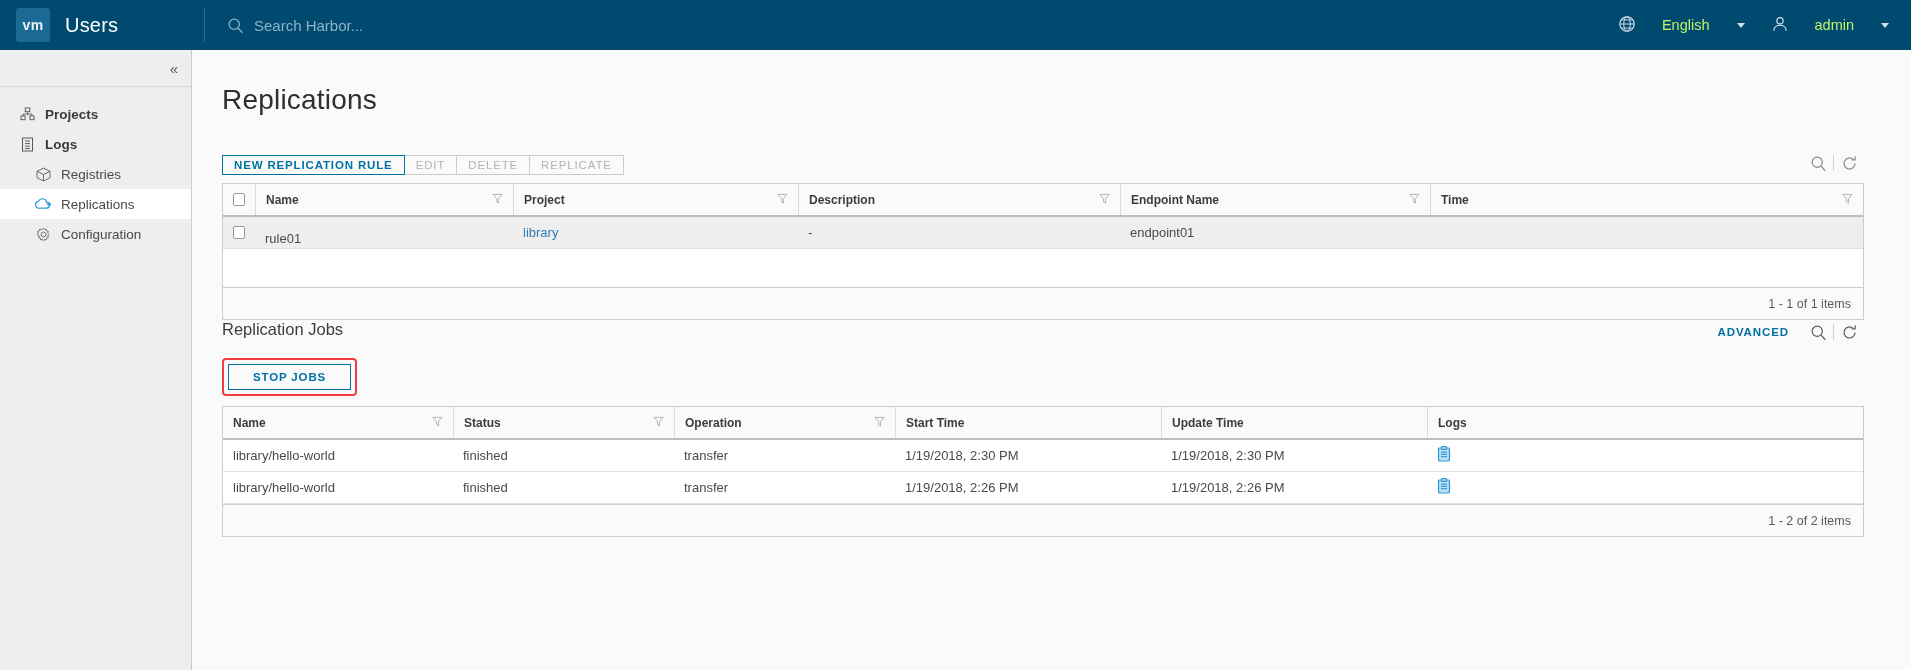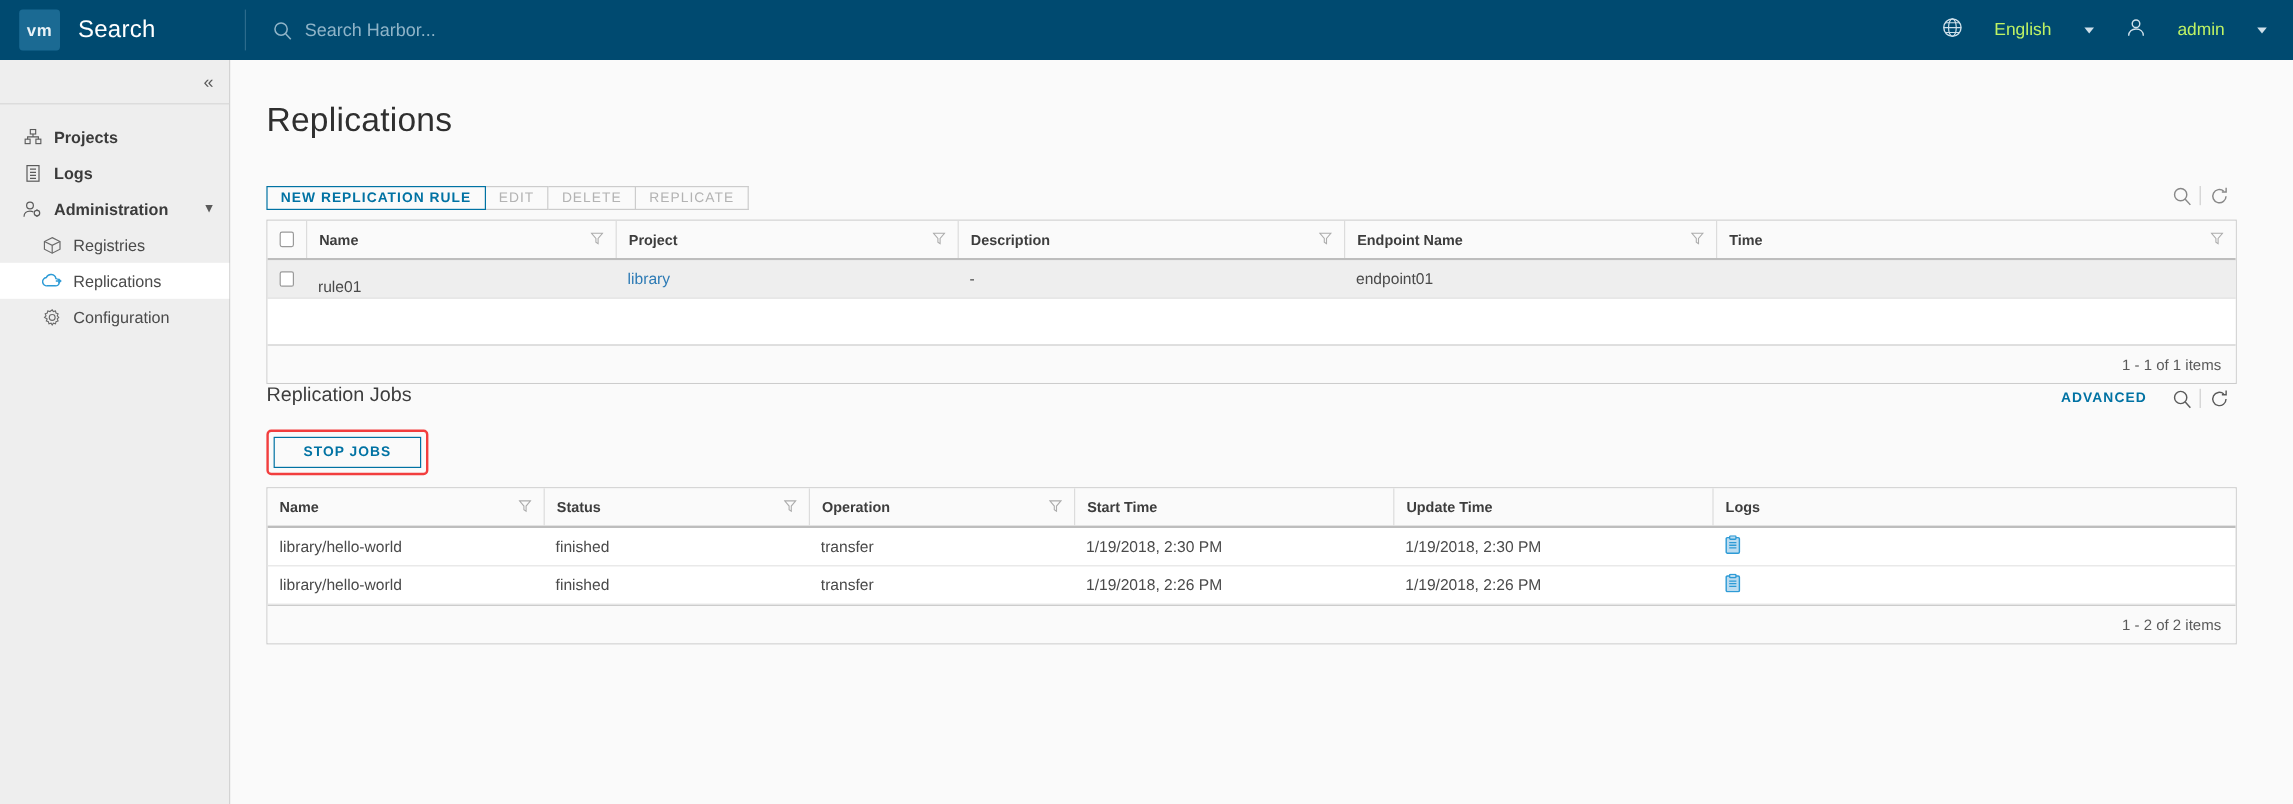--- a/index.html
+++ b/index.html
@@ -282,21 +282,21 @@
   }
 </style>
 </head>
 <body>
 
 <div class="header">
   <div class="brand">
     <div class="vm-logo">
       <span>vm</span>
     </div>
-    <div class="brand-title">Search</div>
+    <div class="brand-title">Users</div>
   </div>
   <div class="header-divider"></div>
   <div class="search-box">
     <span class="mag">
       <svg width="17" height="17" viewBox="0 0 20 20">
           <circle cx="8.5" cy="8.5" r="6" fill="none" stroke="#8fb4c8" stroke-width="1.5"></circle>
           <line x1="13" y1="13" x2="18" y2="18.5" stroke="#8fb4c8" stroke-width="1.5"></line>
         </svg>
     </span>
     <input class="search-input" type="text" placeholder="Search Harbor..." style="">
@@ -354,33 +354,20 @@
               <rect x="1.5" y="1" width="10" height="13" fill="none" stroke="#5a5a5a" stroke-width="1"></rect>
               <line x1="4" y1="4" x2="9" y2="4" stroke="#5a5a5a" stroke-width="1"></line>
               <line x1="4" y1="6.6" x2="9" y2="6.6" stroke="#5a5a5a" stroke-width="1"></line>
               <line x1="4" y1="9.2" x2="9" y2="9.2" stroke="#5a5a5a" stroke-width="1"></line>
               <line x1="4" y1="11.6" x2="9" y2="11.6" stroke="#5a5a5a" stroke-width="1"></line>
             </svg>
         </span>
         <span>Logs</span>
       </div>
 
-      <div class="nav-item bold">
-        <span class="ico">
-          <svg width="16" height="15" viewBox="0 0 16 15">
-              <circle cx="6" cy="4.2" r="2.8" fill="none" stroke="#5a5a5a" stroke-width="1"></circle>
-              <path d="M1 13.6c0-3 2.2-4.7 5-4.7 1 0 2 .2 2.8.7" fill="none" stroke="#5a5a5a" stroke-width="1"></path>
-              <circle cx="11.8" cy="10.6" r="2.3" fill="none" stroke="#5a5a5a" stroke-width="1"></circle>
-              <line x1="11.8" y1="7.4" x2="11.8" y2="8.5" stroke="#5a5a5a" stroke-width="1"></line>
-              <line x1="11.8" y1="12.7" x2="11.8" y2="13.8" stroke="#5a5a5a" stroke-width="1"></line>
-            </svg>
-        </span>
-        <span>Administration</span>
-        <span class="expand">▾</span>
-      </div>
 
 
       <div class="nav-item sub">
         <span class="ico">
           <svg width="15" height="15" viewBox="0 0 15 15">
               <path d="M7.5 1L14 4.3v6.4L7.5 14 1 10.7V4.3z" fill="none" stroke="#6a6a6a" stroke-width="1"></path>
               <path d="M1 4.3l6.5 3.2 6.5-3.2M7.5 7.5V14" fill="none" stroke="#6a6a6a" stroke-width="1"></path>
             </svg>
         </span>
         <span>Registries</span>

